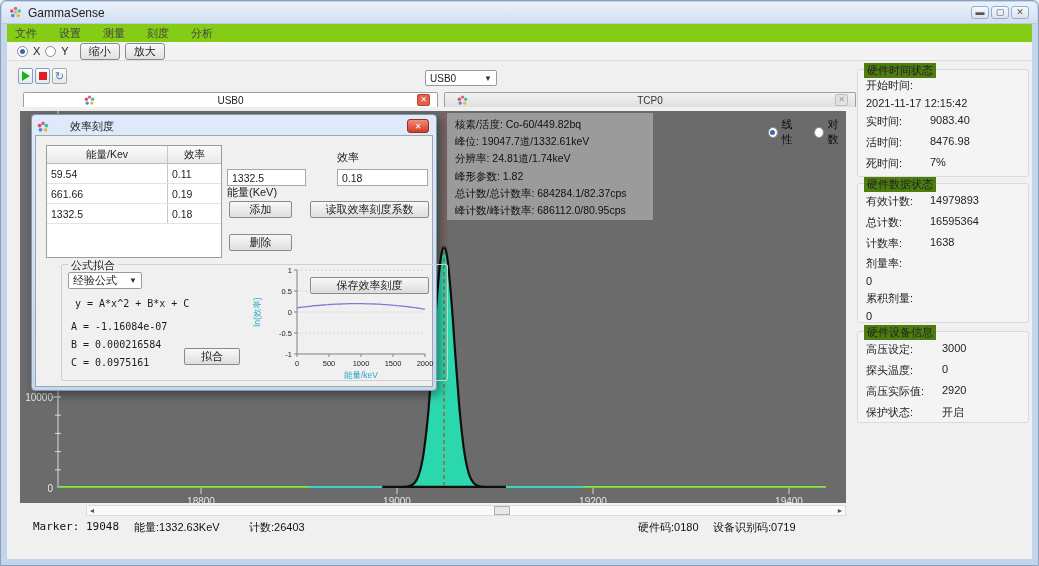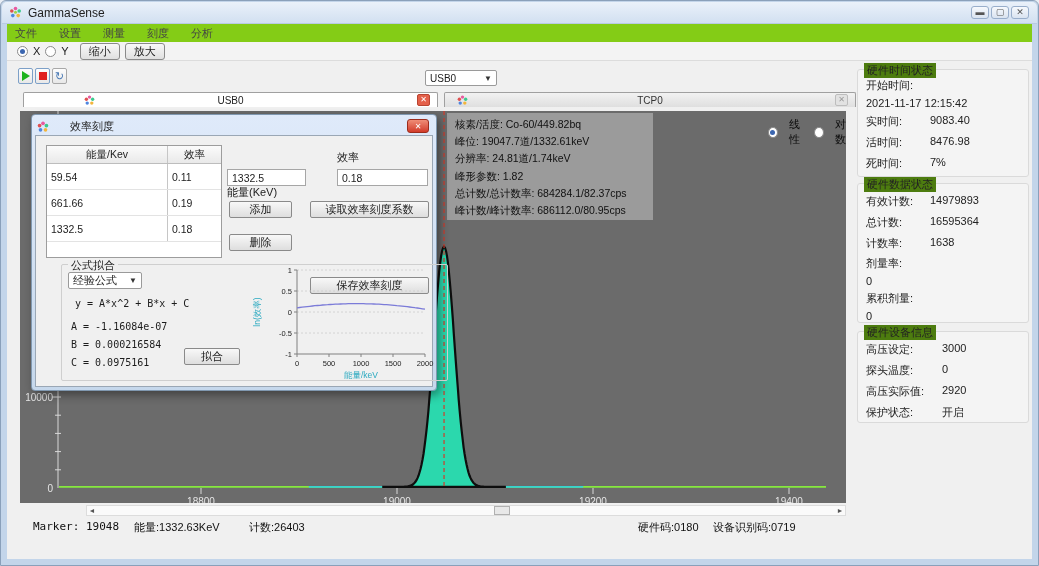--- a/index.html
+++ b/index.html
@@ -43,21 +43,21 @@
   .tabclose { position:absolute; right:7px; top:1px; width:13px; height:12px; border-radius:2px;
               display:flex; align-items:center; justify-content:center; font-size:8px; line-height:1; }
   .tabclose.red { background:#e4604a; color:#fff; border:1px solid #b94431; }
   .tabclose.gray { background:#e2e2e2; color:#9a9a9a; border:1px solid #bdbdbd; }
   .flower { display:inline-block; }
   
   #spec-panel { position:absolute; left:19px; top:110px; width:826px; height:392px; background:#6b6b6b; }
   #overlay { position:absolute; left:427px; top:2px; width:206px; height:107px;
              background:rgba(195,195,195,0.55); color:#101010; font-size:10.5px;
              padding:3px 8px; line-height:17.2px; white-space:nowrap; }
-  #scale-radios { position:absolute; left:748px; top:6px; display:flex; gap:14px; align-items:center; color:#0b0b0b; font-size:11px;text-align:right; }
+  #scale-radios { position:absolute; left:748px; top:6px; display:flex; gap:14px; align-items:center; color:#0b0b0b; font-size:11px; }
   
   #hscroll { position:absolute; left:85px; top:504px; width:760px; height:11px; background:#fafafa;
              border:1px solid #dcdcdc; }
   #hthumb { position:absolute; left:407px; top:0; width:16px; height:9px; background:#e8e8e8; border:1px solid #b0b0b0; }
   .scr-arrow { position:absolute; top:0; width:10px; height:9px; color:#555; font-size:7px; display:flex; align-items:center; justify-content:center; }
   
   .status { position:absolute; top:519px; font-size:11px; color:#111; }
   .mono { font-family:"DejaVu Sans Mono","Liberation Mono",monospace; }
   
   #dialog { position:absolute; left:30px; top:113px; width:406px; height:277px;
@@ -69,21 +69,21 @@
                background:linear-gradient(#ef8d77,#d23b2a); border:1px solid #9c2c1c; color:#fff;
                font-size:8px; display:flex; align-items:center; justify-content:center; }
   #dlg-client { position:relative; width:398px; height:252px; background:#f0f0f0; border:1px solid #9aa7b5; }
   
   #eff-table { position:absolute; left:10px; top:9px; width:176px; height:113px; background:#fff;
                border:1px solid #9d9d9d; font-size:10.5px; }
   .t-head { display:flex; height:18px; background:linear-gradient(#fbfbfb,#e9e9e9); border-bottom:1px solid #bdbdbd; }
   .t-head .c1, .t-head .c2 { display:flex; align-items:center; justify-content:center; }
   .c1 { width:121px; border-right:1px solid #c6c6c6; }
   .c2 { flex:1; }
-  .t-row { display:flex; height:26px; border-bottom:1px solid #e3e3e3; }
+  .t-row { display:flex; height:20px; border-bottom:1px solid #e3e3e3; }
   .t-row .c1, .t-row .c2 { display:flex; align-items:center; padding-left:4px; }
   
   .dlabel { position:absolute; font-size:11px; color:#222; }
   .dinput { position:absolute; height:17px; background:#fff; border:1px solid #a6a6a6;
             font-size:10.5px; display:flex; align-items:center; padding-left:4px; }
   .dbtn { position:absolute; height:17px; background:linear-gradient(#f8f8f8,#dedede);
           border:1px solid #8a8a8a; border-radius:2px; font-size:11px;
           display:flex; align-items:center; justify-content:center; }
   #fit-group { position:absolute; left:8px; top:128px; width:387px; height:117px;
                border:1px solid #cfcfcf; border-radius:2px;margin-left:17px; }

